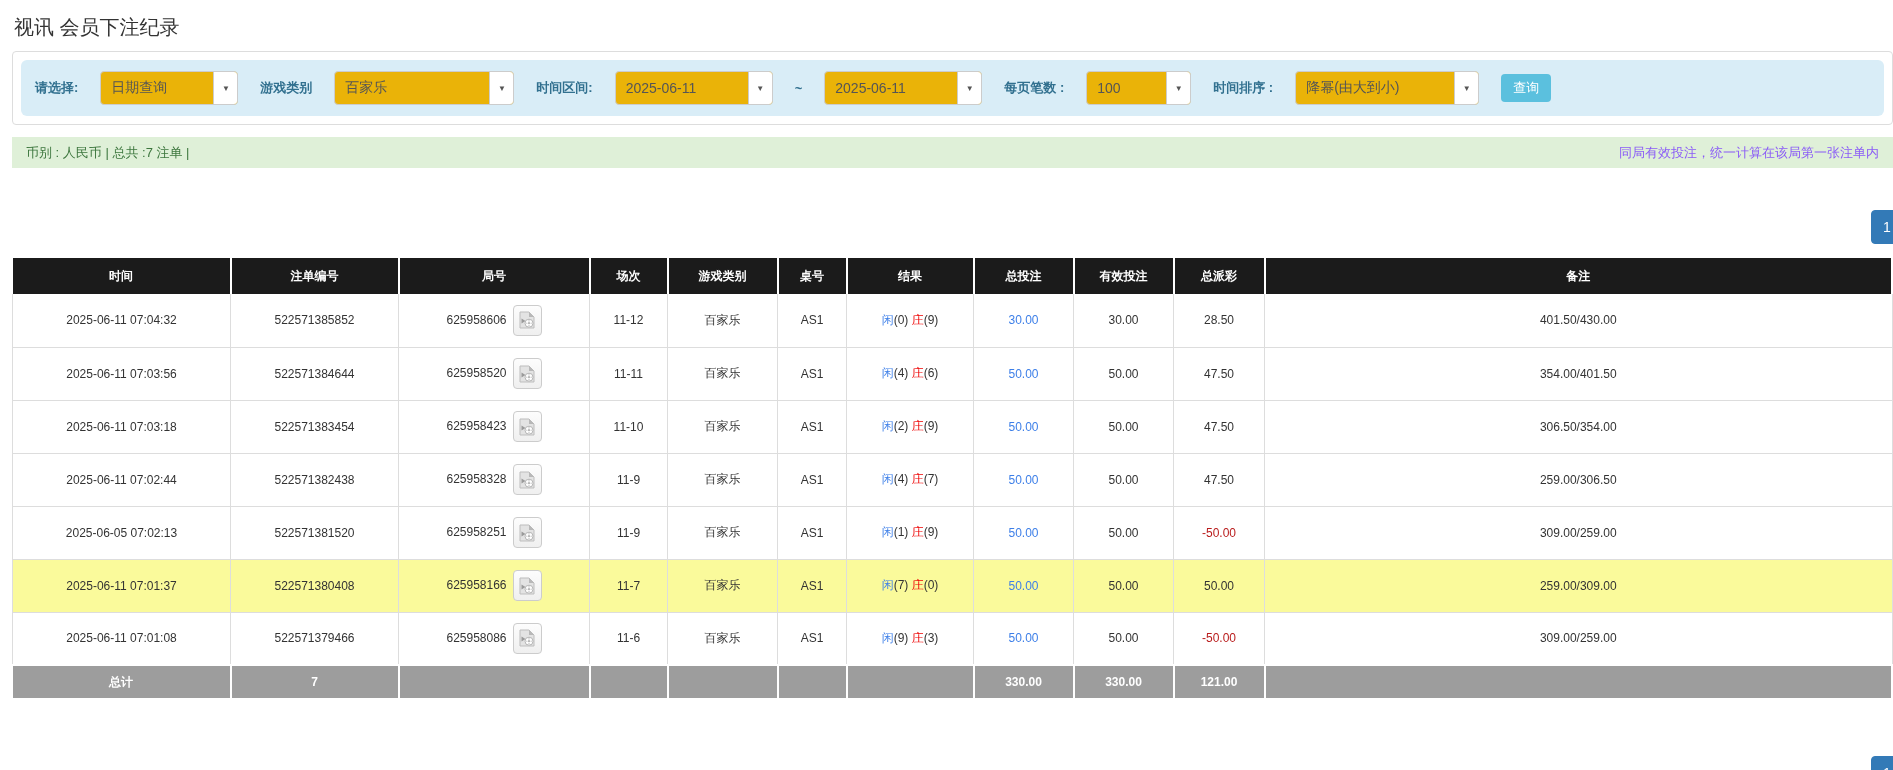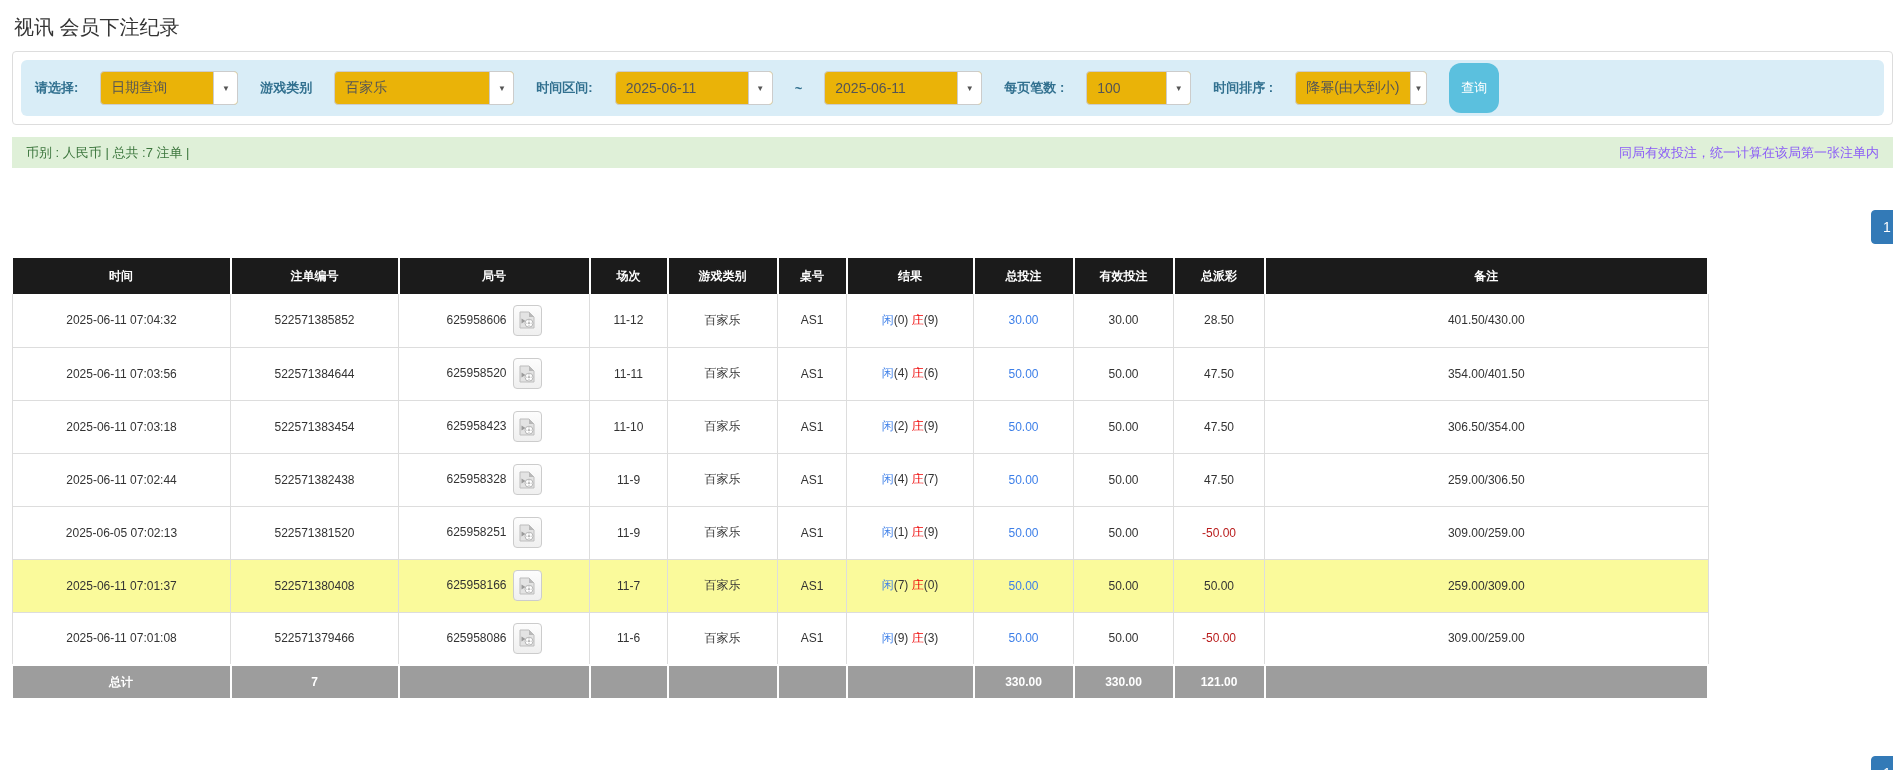--- a/index.html
+++ b/index.html
@@ -12,39 +12,39 @@
   .panel { margin:10px 0 0 12px; border:1px solid #ddd; border-radius:4px; padding:8px; }
   .filter-bar { background:#d9edf7; border-radius:6px; height:56px;
                 display:flex; align-items:center; padding:0 14px; gap:22px; white-space:nowrap; }
   .flabel { font-size:13px; font-weight:bold; color:#31708f; }
   .tilde  { font-size:13px; color:#31708f; font-weight:bold; }
   .select { display:flex; align-items:stretch; background:#eab308; border:1px solid #ccc;
             border-radius:4px; height:34px; overflow:hidden; cursor:pointer;justify-content:space-between; }
   .select .txt { display:flex; align-items:center; padding:0 10px; font-size:14px; color:#555; flex:1; }
   .select .arr { width:24px; border-left:1px solid #ccc; display:flex; align-items:center;
                  justify-content:center; font-size:8px; color:#555; background:#fff; }
-  .w-query{width:138px}.w-game{width:180px}.w-date{width:158px}.w-pp{width:105px}.w-sort{width:132px}
-  .btn-query { height:50px; padding:0 12px; background:#5bc0de; color:#fff; border:none;
-               border-radius:12px; font-size:13px; cursor:pointer; }
+  .w-query{width:138px}.w-game{width:180px}.w-date{width:158px}.w-pp{width:105px}.w-sort{width:184px}
+  .btn-query { height:28px; padding:0 12px; background:#5bc0de; color:#fff; border:none;
+               border-radius:4px; font-size:13px; cursor:pointer; }
 
   
   .alert { margin:12px 0 0 12px; background:#dff0d8; height:31px; display:flex;
            align-items:center; justify-content:space-between; padding:0 14px; }
   .alert .left  { font-size:13px; color:#3c763d; }
   .alert .right { font-size:13px; color:#8b5cf6; }
 
   
   .pager { position:absolute; width:32px; height:34px; background:#337ab7; color:#fff;
            border:1px solid #337ab7; border-radius:4px; font-size:14px;
            display:flex; align-items:center; justify-content:center; cursor:pointer; }
   .pager.top    { left:1871px; top:210px; }
   .pager.bottom { left:1871px; top:756px; }
 
   
-  table.records { border-collapse:collapse; margin:90px 0 0 12px; width:1697px;
+  table.records { border-collapse:collapse; margin:90px 0 0 12px; width:1881px;
                   font-size:12px; color:#333; table-layout:fixed;border-radius:20px; }
   .records th { background:#1b1b1b; color:#fff; height:36px; font-size:12px; font-weight:bold;
                 border-right:2px solid #fff; text-align:center; }
   .records td { height:53px; text-align:center; border-bottom:1px solid #ddd;
                 border-right:1px solid #ddd; background:#fff; }
   .records td:first-child { border-left:1px solid #ddd; }
   .records tr.highlight td { background:#fafa9b; }
   .records tr.summary td { background:#9d9d9d; color:#fff; height:33px; font-weight:bold;
                            border-right:2px solid #fff; border-bottom:none;
                            border-top:2px solid #fff; border-left:none; }

